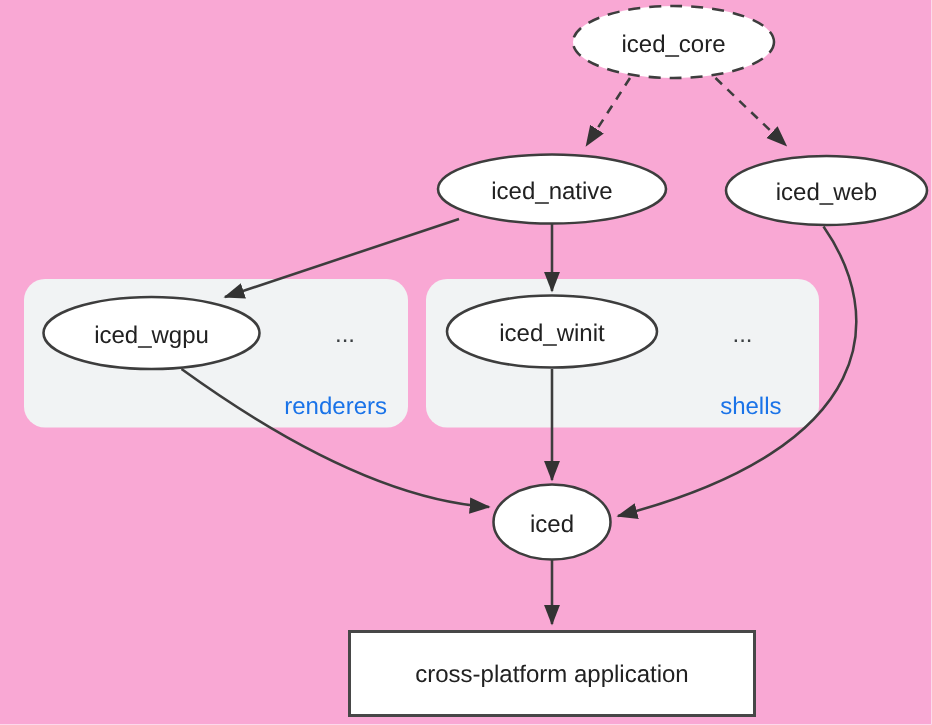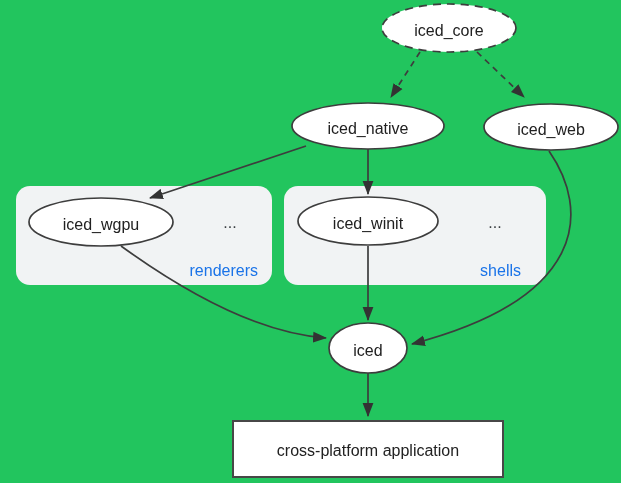--- a/index.html
+++ b/index.html
@@ -8,21 +8,21 @@
     background: #ffffff;
     width: 621px;
     height: 483px;
     overflow: hidden;
     font-family: "Liberation Sans", sans-serif;
   }
   .canvas {
     position: relative;
     width: 621px;
     height: 483px;
-    background: #22c55e;
+    background: #f9a8d4;
   }
   svg { display: block; }
   .node-shape {
     fill: #ffffff;
     stroke: #3d3d3d;
     stroke-width: 1.7;
   }
   .node-shape.dashed {
     stroke-dasharray: 8 6;
   }

